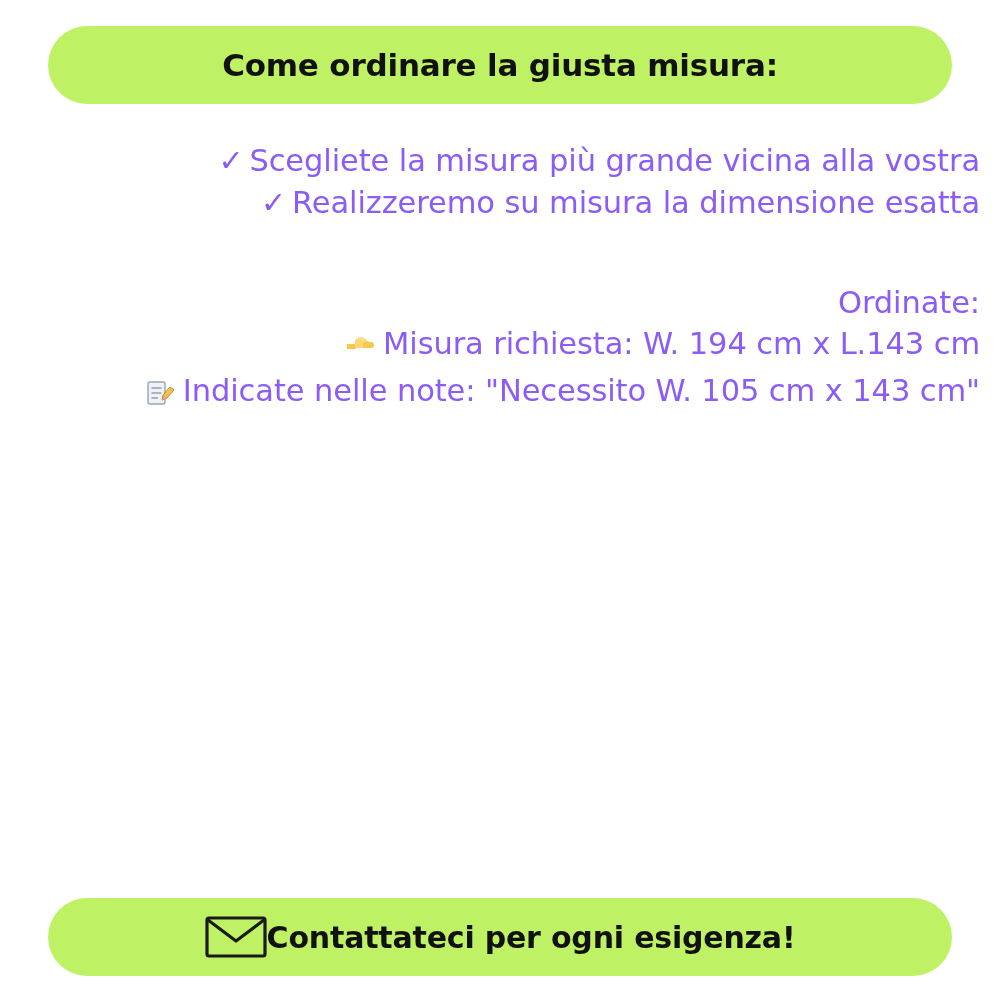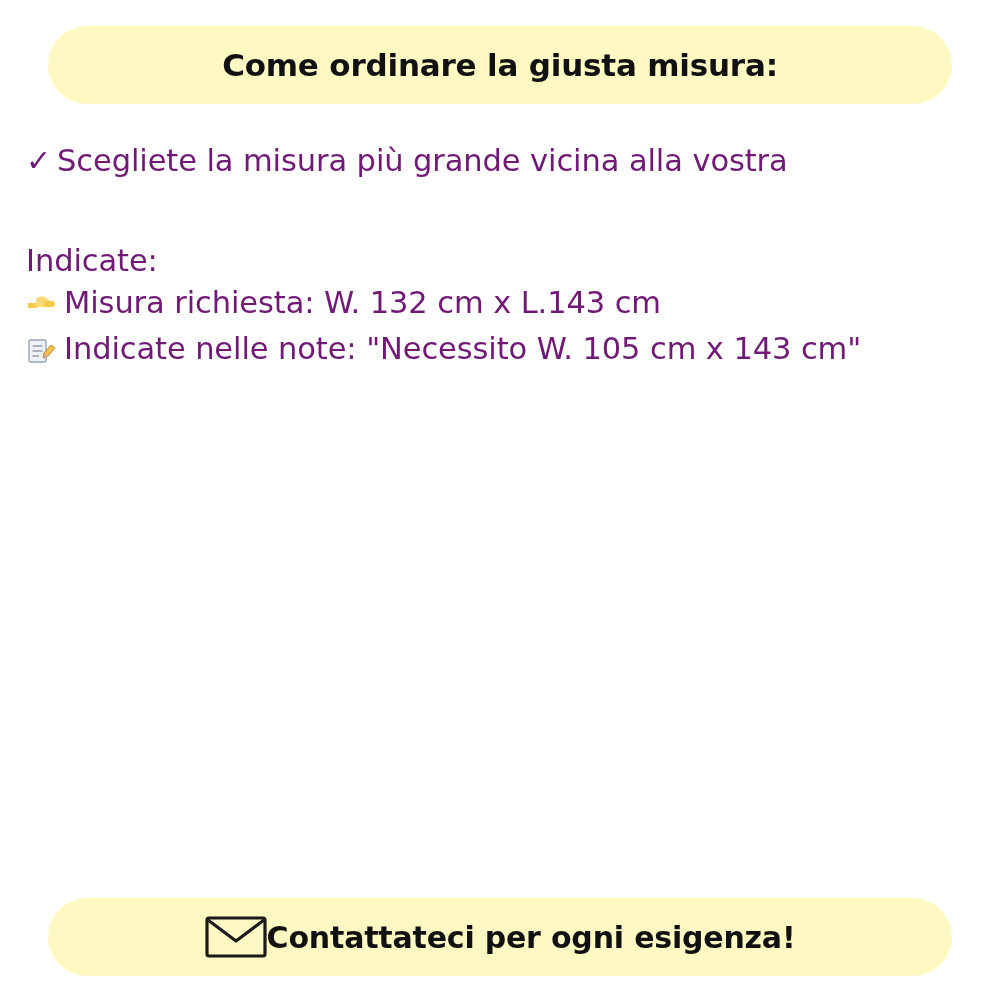--- a/index.html
+++ b/index.html
@@ -19,21 +19,21 @@
     width: 1000px;
     height: 1000px;
     box-sizing: border-box;
   }
 
   
   .pill {
     position: absolute;
     left: 48px;
     right: 48px;
-    background: #fef9c3;
+    background: #bef264;
     border-radius: 60px;
     display: flex;
     align-items: center;
     justify-content: center;
     box-sizing: border-box;
   }
   .pill-top {
     top: 26px;
     height: 78px;
   }
@@ -62,22 +62,23 @@
   
   .body {
     position: absolute;
     left: 26px;
     right: 20px;
     top: 140px;
   }
   .line {
     font-size: 30.5px;
     line-height: 1.37;
-    color: #701a75;
+    color: #8b5cf6;
     letter-spacing: -0.1px;
+    text-align: right;
   }
   .block {
     margin-bottom: 0;
   }
   .spacer-lg {
     height: 58px;
   }
   .check {
     font-size: 30px;
     font-weight: bold;
@@ -101,34 +102,37 @@
 
   <div class="pill pill-top">
     <div class="pill-title">Come ordinare la giusta misura:</div>
   </div>
 
   <div class="body">
 
     <div class="line block">
       <span class="check">✓</span><span>Scegliete la misura più grande vicina alla vostra</span>
     </div>
+    <div class="line block">
+      <span class="check">✓</span><span>Realizzeremo su misura la dimensione esatta</span>
+    </div>
 
     <div class="spacer-lg"></div>
 
-    <div class="line block">Indicate:</div>
+    <div class="line block">Ordinate:</div>
 
     <div class="line block">
       <span class="ico">
         <svg width="30" height="26" viewBox="0 0 30 26" xmlns="http://www.w3.org/2000/svg">
           <path d="M2 11 h9 v5 h-9 z" fill="#f7c948"></path>
           <path d="M10 7 h10 a4 4 0 0 1 0 8 h-10 z" fill="#f9d976"></path>
           <path d="M18 9 h8 a3 3 0 0 1 0 6 h-8 z" fill="#f7c948"></path>
           <path d="M11 6 q6 -4 11 1 q-5 -1 -11 1 z" fill="#f9d976"></path>
         </svg>
-      </span><span>Misura richiesta: W. 132 cm x L.143 cm</span>
+      </span><span>Misura richiesta: W. 194 cm x L.143 cm</span>
     </div>
 
 
     <div class="line block">
       <span class="ico">
         <svg width="30" height="26" viewBox="0 0 30 26" xmlns="http://www.w3.org/2000/svg">
           <rect x="3" y="2" width="17" height="22" rx="2" fill="#eef2f6" stroke="#9aa6b2" stroke-width="1.4"></rect>
           <line x1="6.5" y1="8" x2="16.5" y2="8" stroke="#8f9aa6" stroke-width="1.4"></line>
           <line x1="6.5" y1="13" x2="16.5" y2="13" stroke="#8f9aa6" stroke-width="1.4"></line>
           <line x1="6.5" y1="18" x2="13" y2="18" stroke="#8f9aa6" stroke-width="1.4"></line>

